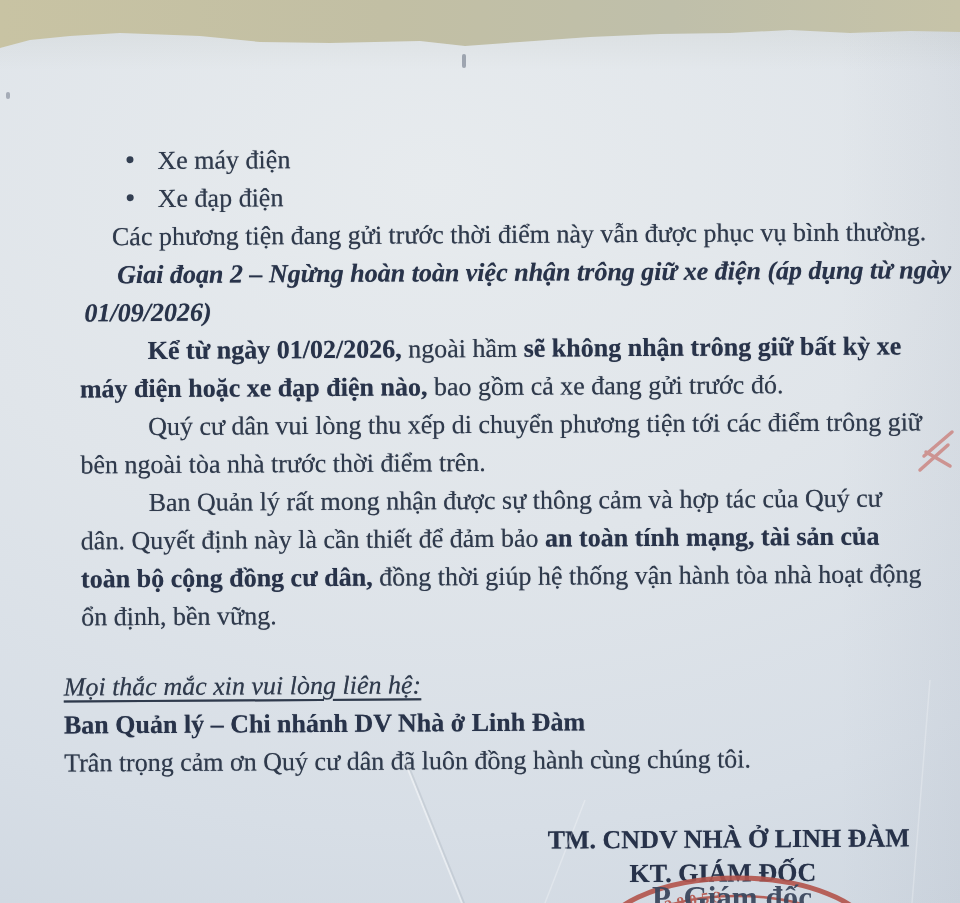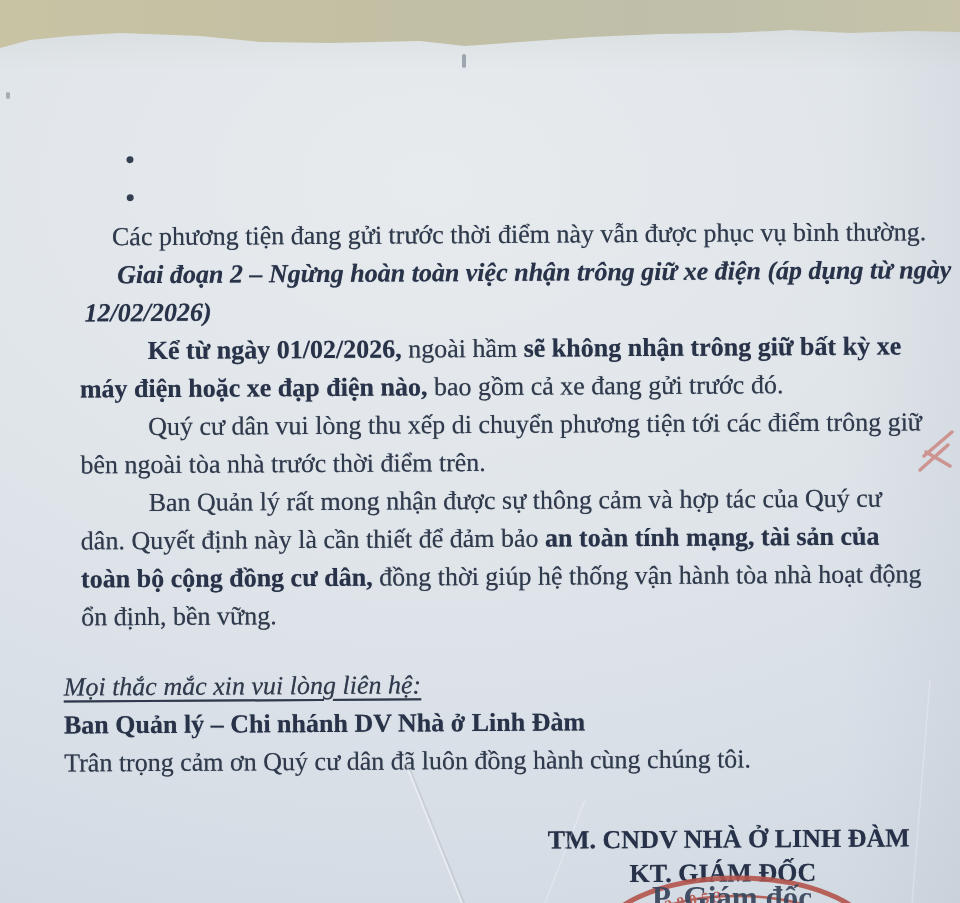--- a/index.html
+++ b/index.html
@@ -45,25 +45,25 @@
   .speck{position:absolute;background:#4a5568;border-radius:2px;}
 </style>
 </head>
 <body>
 
 <div class="paper"></div>
 <div class="paper-shade"></div>
 
 <div class="tilt">
   <div class="doc-lines">
-      <div class="line bullet"><span class="dot"></span></div>
-      <div class="line bullet"><span class="dot"></span></div>
+      <div class="line bullet"><span class="dot"></span><span class="">Xe máy điện</span></div>
+      <div class="line bullet"><span class="dot"></span><span class="">Xe đạp điện</span></div>
       <div class="line ind-sm"><span class="">Các phương tiện đang gửi trước thời điểm này vẫn được phục vụ bình thường.</span></div>
       <div class="line giai"><span class="b i">Giai đoạn 2 – Ngừng hoàn toàn việc nhận trông giữ xe điện (áp dụng từ ngày</span></div>
-      <div class="line giai2"><span class="b i">12/02/2026)</span></div>
+      <div class="line giai2"><span class="b i">01/09/2026)</span></div>
       <div class="line ind"><span class="b">Kể từ ngày 01/02/2026,</span><span class=""> ngoài hầm </span><span class="b">sẽ không nhận trông giữ bất kỳ xe</span></div>
       <div class="line"><span class="b">máy điện hoặc xe đạp điện nào,</span><span class=""> bao gồm cả xe đang gửi trước đó.</span></div>
       <div class="line ind"><span class="">Quý cư dân vui lòng thu xếp di chuyển phương tiện tới các điểm trông giữ</span></div>
       <div class="line"><span class="">bên ngoài tòa nhà trước thời điểm trên.</span></div>
       <div class="line ind"><span class="">Ban Quản lý rất mong nhận được sự thông cảm và hợp tác của Quý cư</span></div>
       <div class="line"><span class="">dân. Quyết định này là cần thiết để đảm bảo </span><span class="b">an toàn tính mạng, tài sản của</span></div>
       <div class="line"><span class="b">toàn bộ cộng đồng cư dân,</span><span class=""> đồng thời giúp hệ thống vận hành tòa nhà hoạt động</span></div>
       <div class="line"><span class="">ổn định, bền vững.</span></div>
       <div class="line contact gap-lg"><span class="i u">Mọi thắc mắc xin vui lòng liên hệ:</span></div>
       <div class="line contact"><span class="b">Ban Quản lý – Chi nhánh DV Nhà ở Linh Đàm</span></div>

